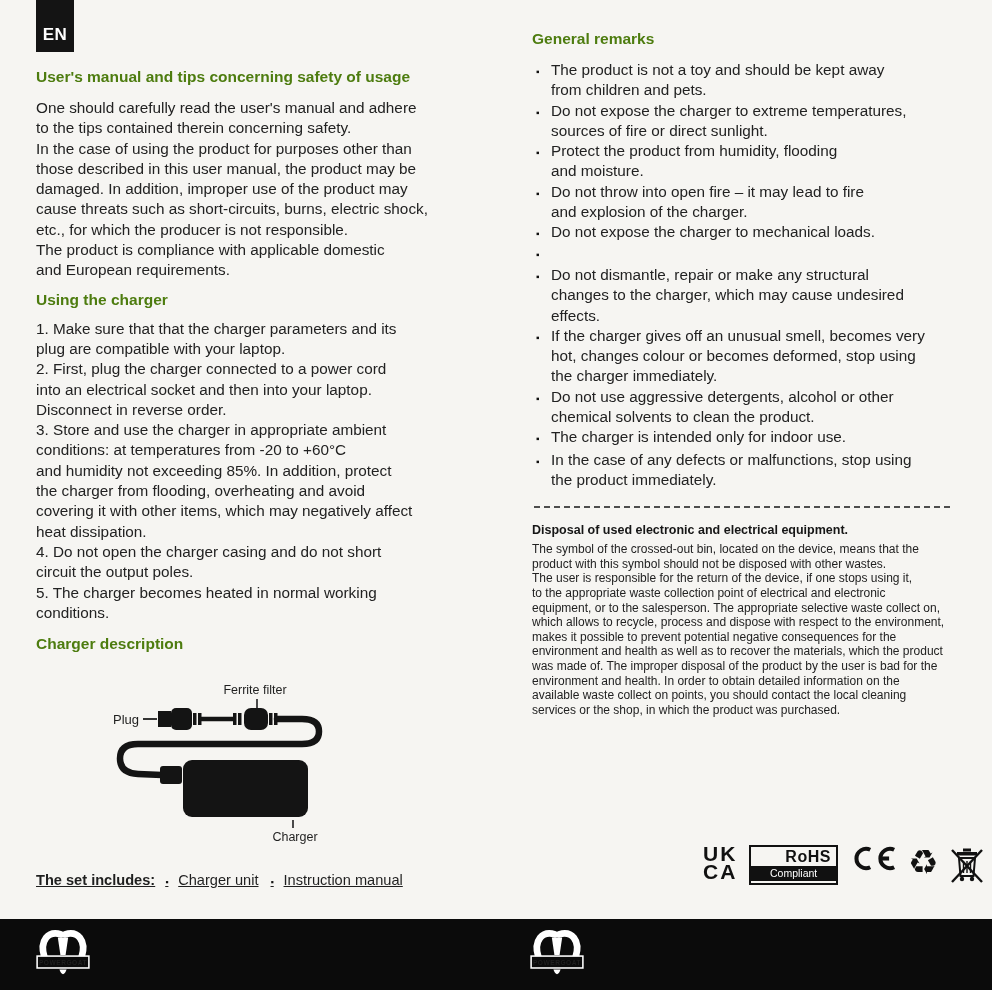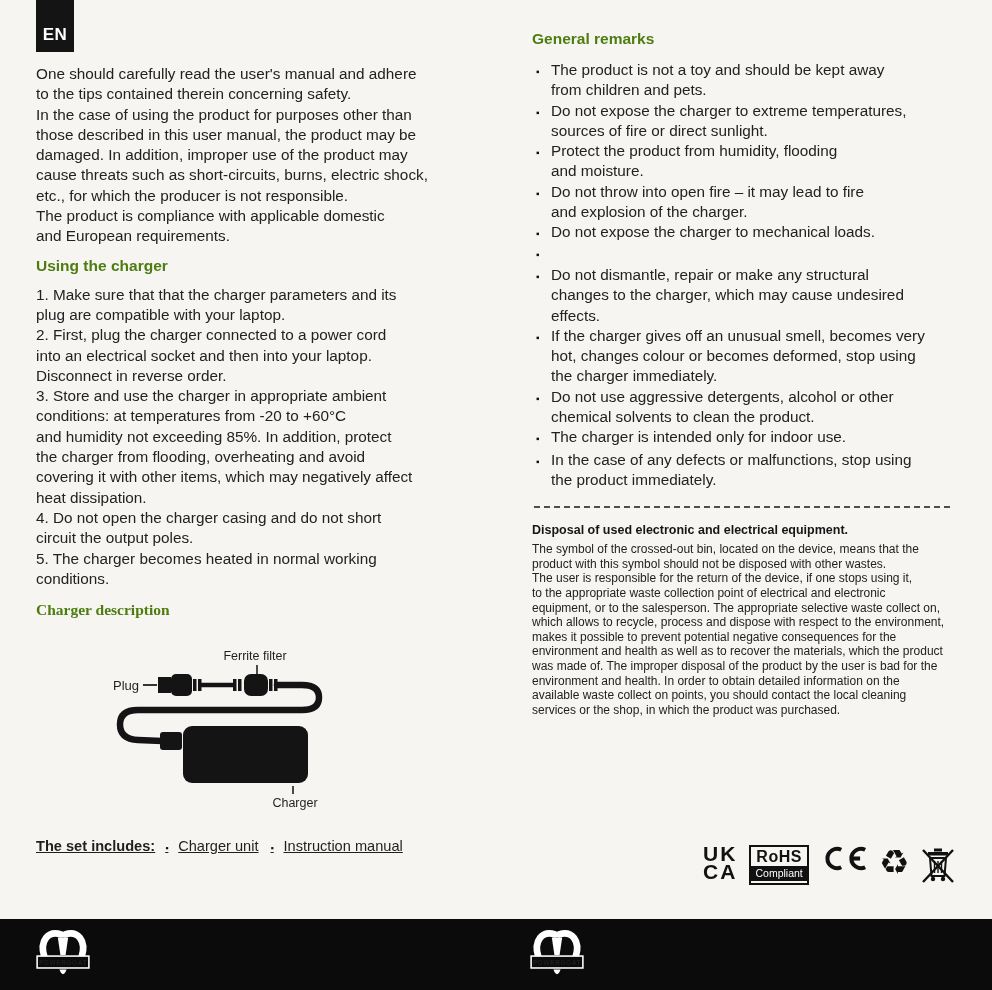--- a/index.html
+++ b/index.html
@@ -14,51 +14,52 @@
     background:#141414;color:#fff;
     display:flex;align-items:flex-end;justify-content:center;
     font-weight:700;font-size:17px;padding-bottom:7px;box-sizing:border-box;
     letter-spacing:0.5px;
   }
   .col-left{position:absolute;left:36px;top:64px;width:466px;}
   .col-right{position:absolute;left:532px;top:30px;width:440px;}
   h1,h2{font-size:15.5px;font-weight:700;margin:0;color:#4d7c0f;}
   .h-main{margin:4px 0 12px;}
   .h-sub{margin:10px 0 10px;}
-  .h-sub2{margin:12px 0 0;font-family:Liberation Serif, serif;}
+  .h-sub2{margin:12px 0 0;}
   .pre{white-space:pre;font-size:15.3px;line-height:20.3px;color:#222;}
   .small-pre{white-space:pre;font-size:12px;line-height:14.6px;color:#222;}
   .bullet-list{list-style:none;margin:12px 0 0;padding:0 0 0 4px;}
   .bullet-item{display:flex;align-items:baseline;}
   .bm{flex:none;width:15px;font-size:10px;line-height:20.3px;color:#111;}
   .dash-sep{border:none;border-top:2px dashed #4d4d4d;margin:16px 2px 0 2px;width:416px;}
   .disposal-h{font-size:12.5px;font-weight:700;margin:15px 0 5px;color:#161616;}
   .diagram-wrap{margin:14px 0 0;}
   svg text{font-family:"Liberation Sans","DejaVu Sans",sans-serif;fill:#1f1f1f;}
   .set-line{display:flex;align-items:baseline;margin-top:13px;font-size:14.6px;text-decoration:underline;}
   .set-label{font-weight:700;margin-right:10px;}
   .set-item{margin-right:12px;}
   .set-line .bm{width:13px;font-size:9px;}
   .marks{position:absolute;left:703px;top:845px;display:flex;gap:12px;}
   .ukca{font-weight:800;font-size:21px;line-height:18px;letter-spacing:2px;color:#111;}
   .rohs{border:2.5px solid #111;text-align:center;background:#f6f5f2;}
-  .rohs-top{font-weight:800;font-size:16px;padding:1px 5px 0;color:#111;letter-spacing:0.5px;}
+  .rohs-top{font-weight:800;font-size:16px;padding:1px 5px 0;color:#111;letter-spacing:0.5px;margin-left:29px;}
   .rohs-bottom{background:#111;color:#fff;font-size:10.5px;padding:1px 4px 2px;font-weight:400;}
   .recycle{font-size:34px;line-height:34px;color:#111;}
   .footer-bar{position:absolute;left:0;right:0;top:919px;height:71px;background:#0b0b0b;}
   .pg-logo{position:absolute;top:8px;}
   .pg-logo.one{left:34px;}
   .pg-logo.two{left:528px;}
 </style>
 </head>
 <body>
 
 <div class="en-badge">EN</div>
 
 <div class="col-left">
+  <h1 class="h-main">User's manual and tips concerning safety of usage</h1>
   <div class="pre">One should carefully read the user's manual and adhere
 to the tips contained therein concerning safety.
 In the case of using the product for purposes other than
 those described in this user manual, the product may be
 damaged. In addition, improper use of the product may
 cause threats such as short-circuits, burns, electric shock,
 etc., for which the producer is not responsible.
 The product is compliance with applicable domestic
 and European requirements.</div>
 

